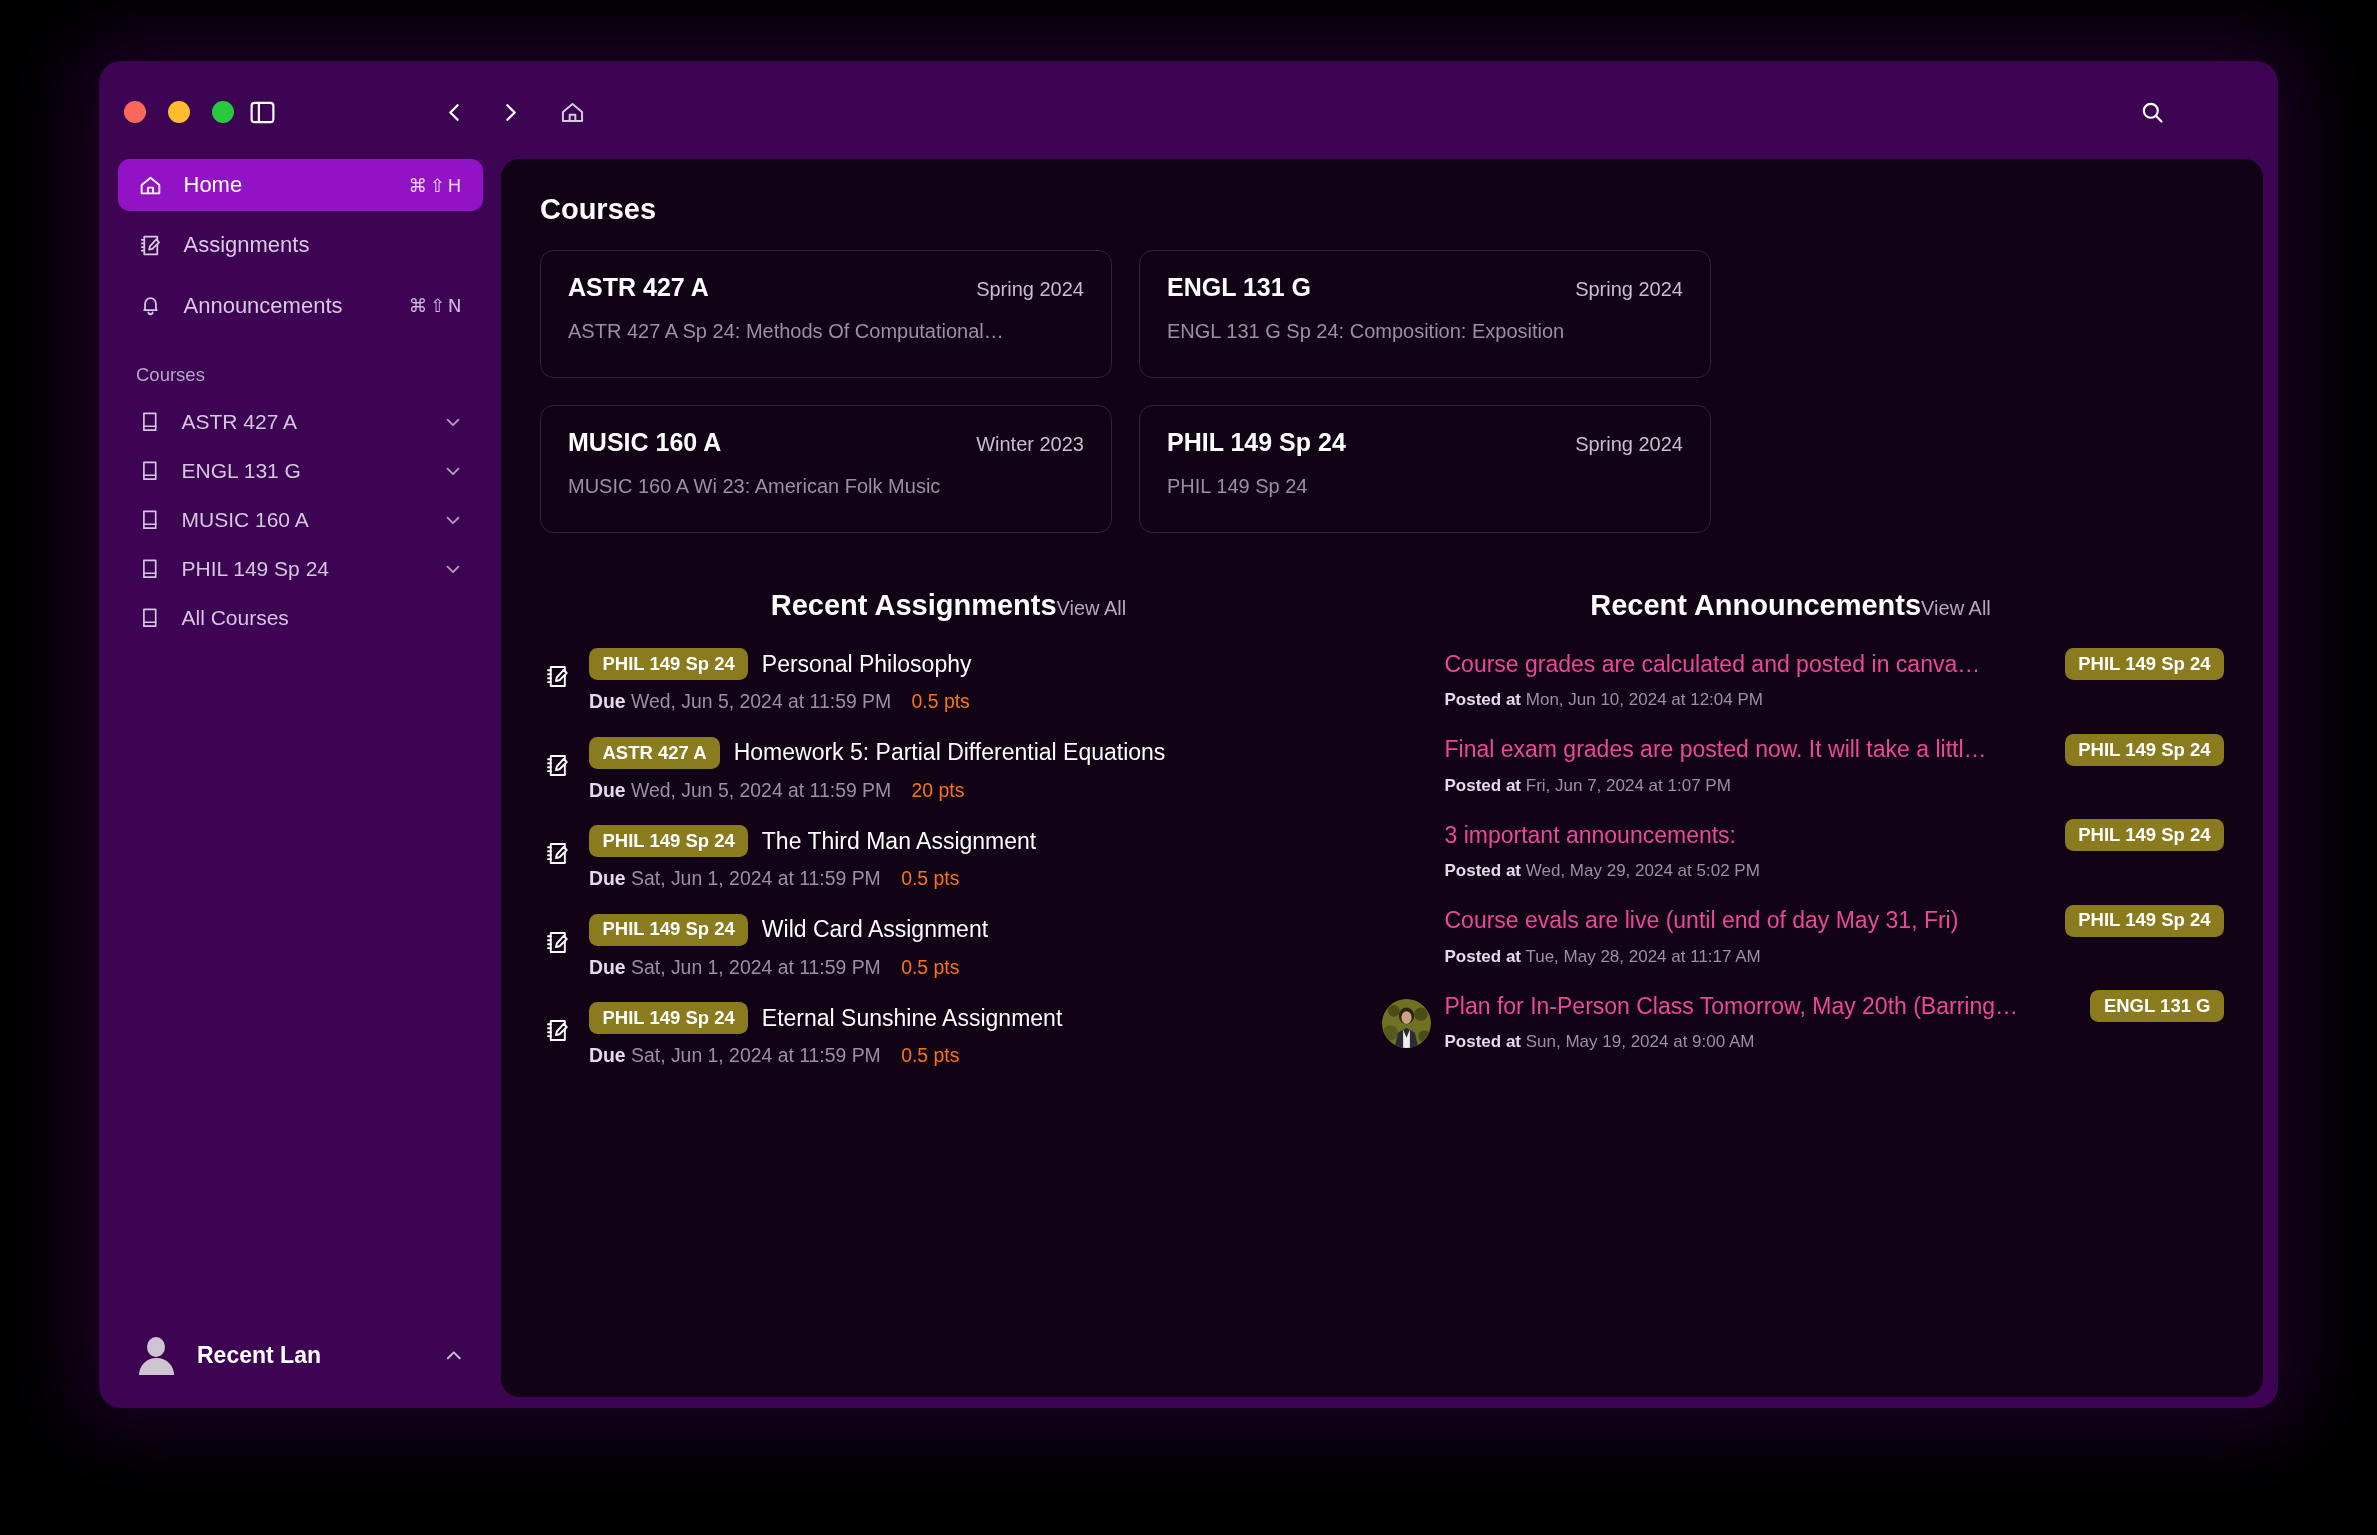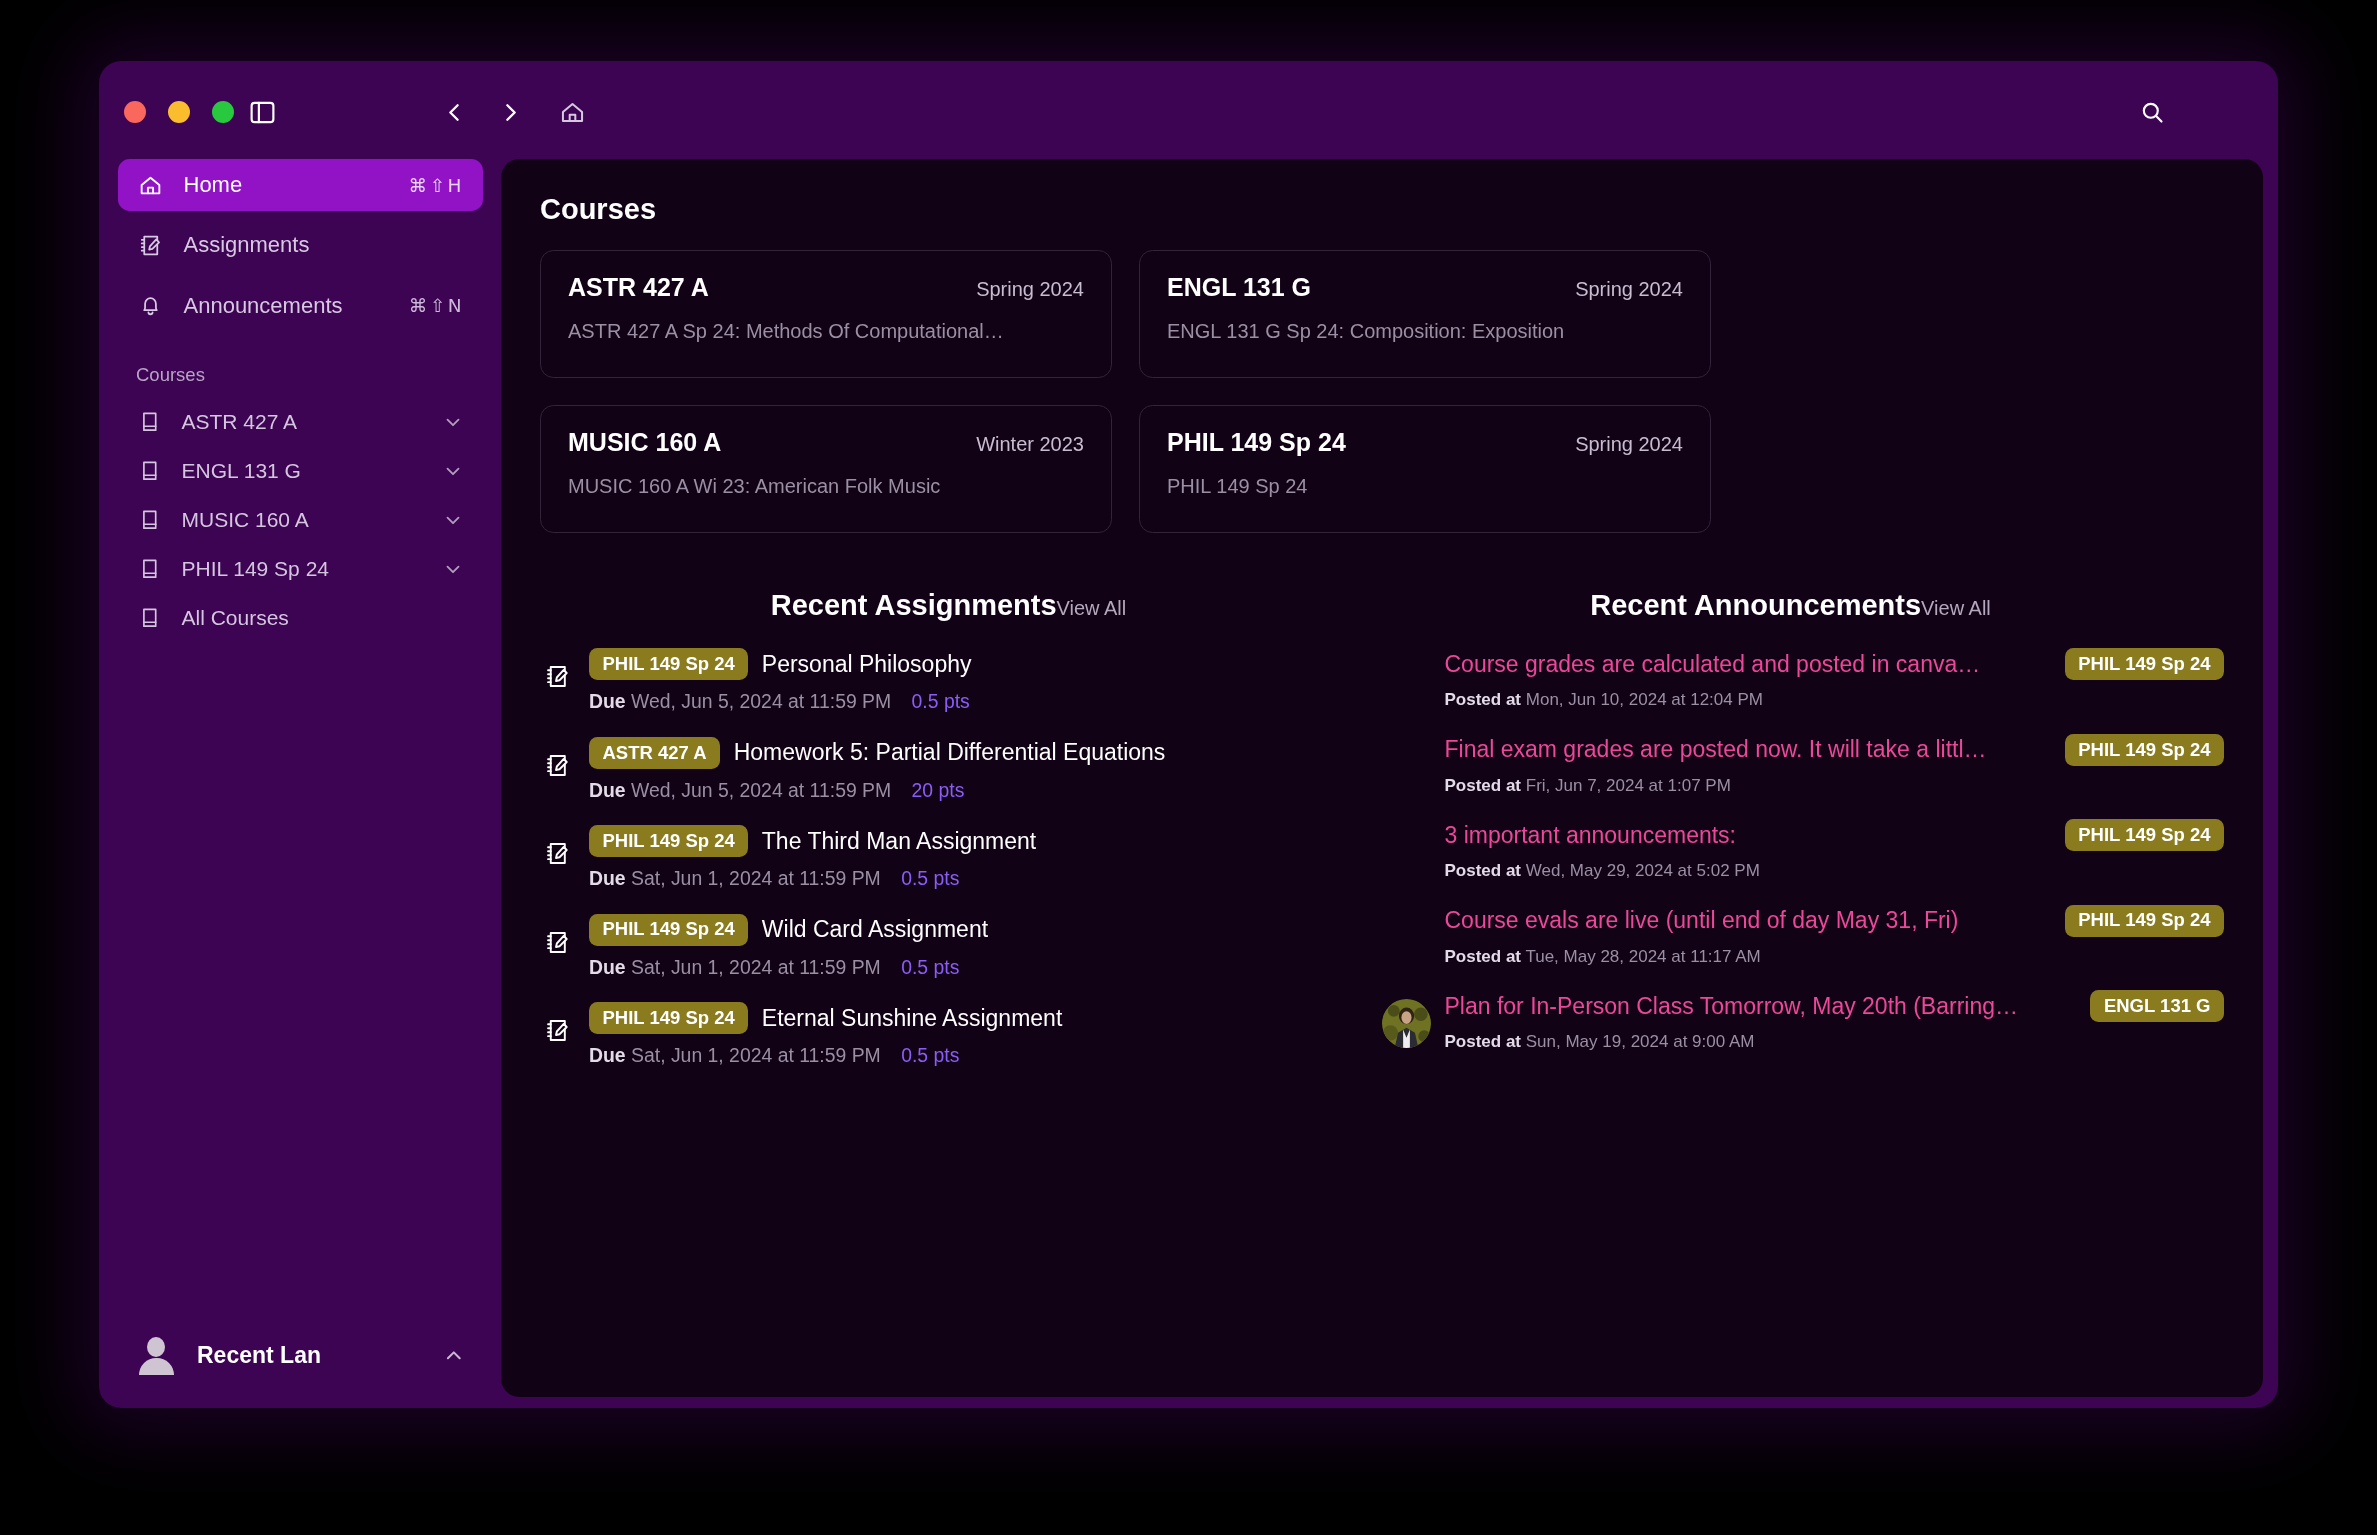--- a/index.html
+++ b/index.html
@@ -193,21 +193,21 @@
     border-radius: 8.4px;
     font-size: 18.5px; font-weight: bold;
     padding: 6.7px 13.5px;
     white-space: nowrap;
     line-height: 1;
     cursor: default;
   }
   .atitle { font-size: 23px; color: #ffffff; white-space: nowrap; }
   .line2 { margin-top: 10px; font-size: 19.4px; color: #9b8fa4; }
   .line2 b { color: #e3dbe8; }
-  .pts { margin-left: 15px; color: #8b5cf6; }
+  .pts { margin-left: 15px; color: #f97316; }
 
   
   .nrow {
     display: flex; align-items: flex-start;
     padding: 11.8px 0;
     cursor: default;
   }
   .nrow .navatar {
     width: 49px; height: 49px; flex: 0 0 49px; margin-right: 13.5px; margin-top: 8.4px;
     border-radius: 50%;

